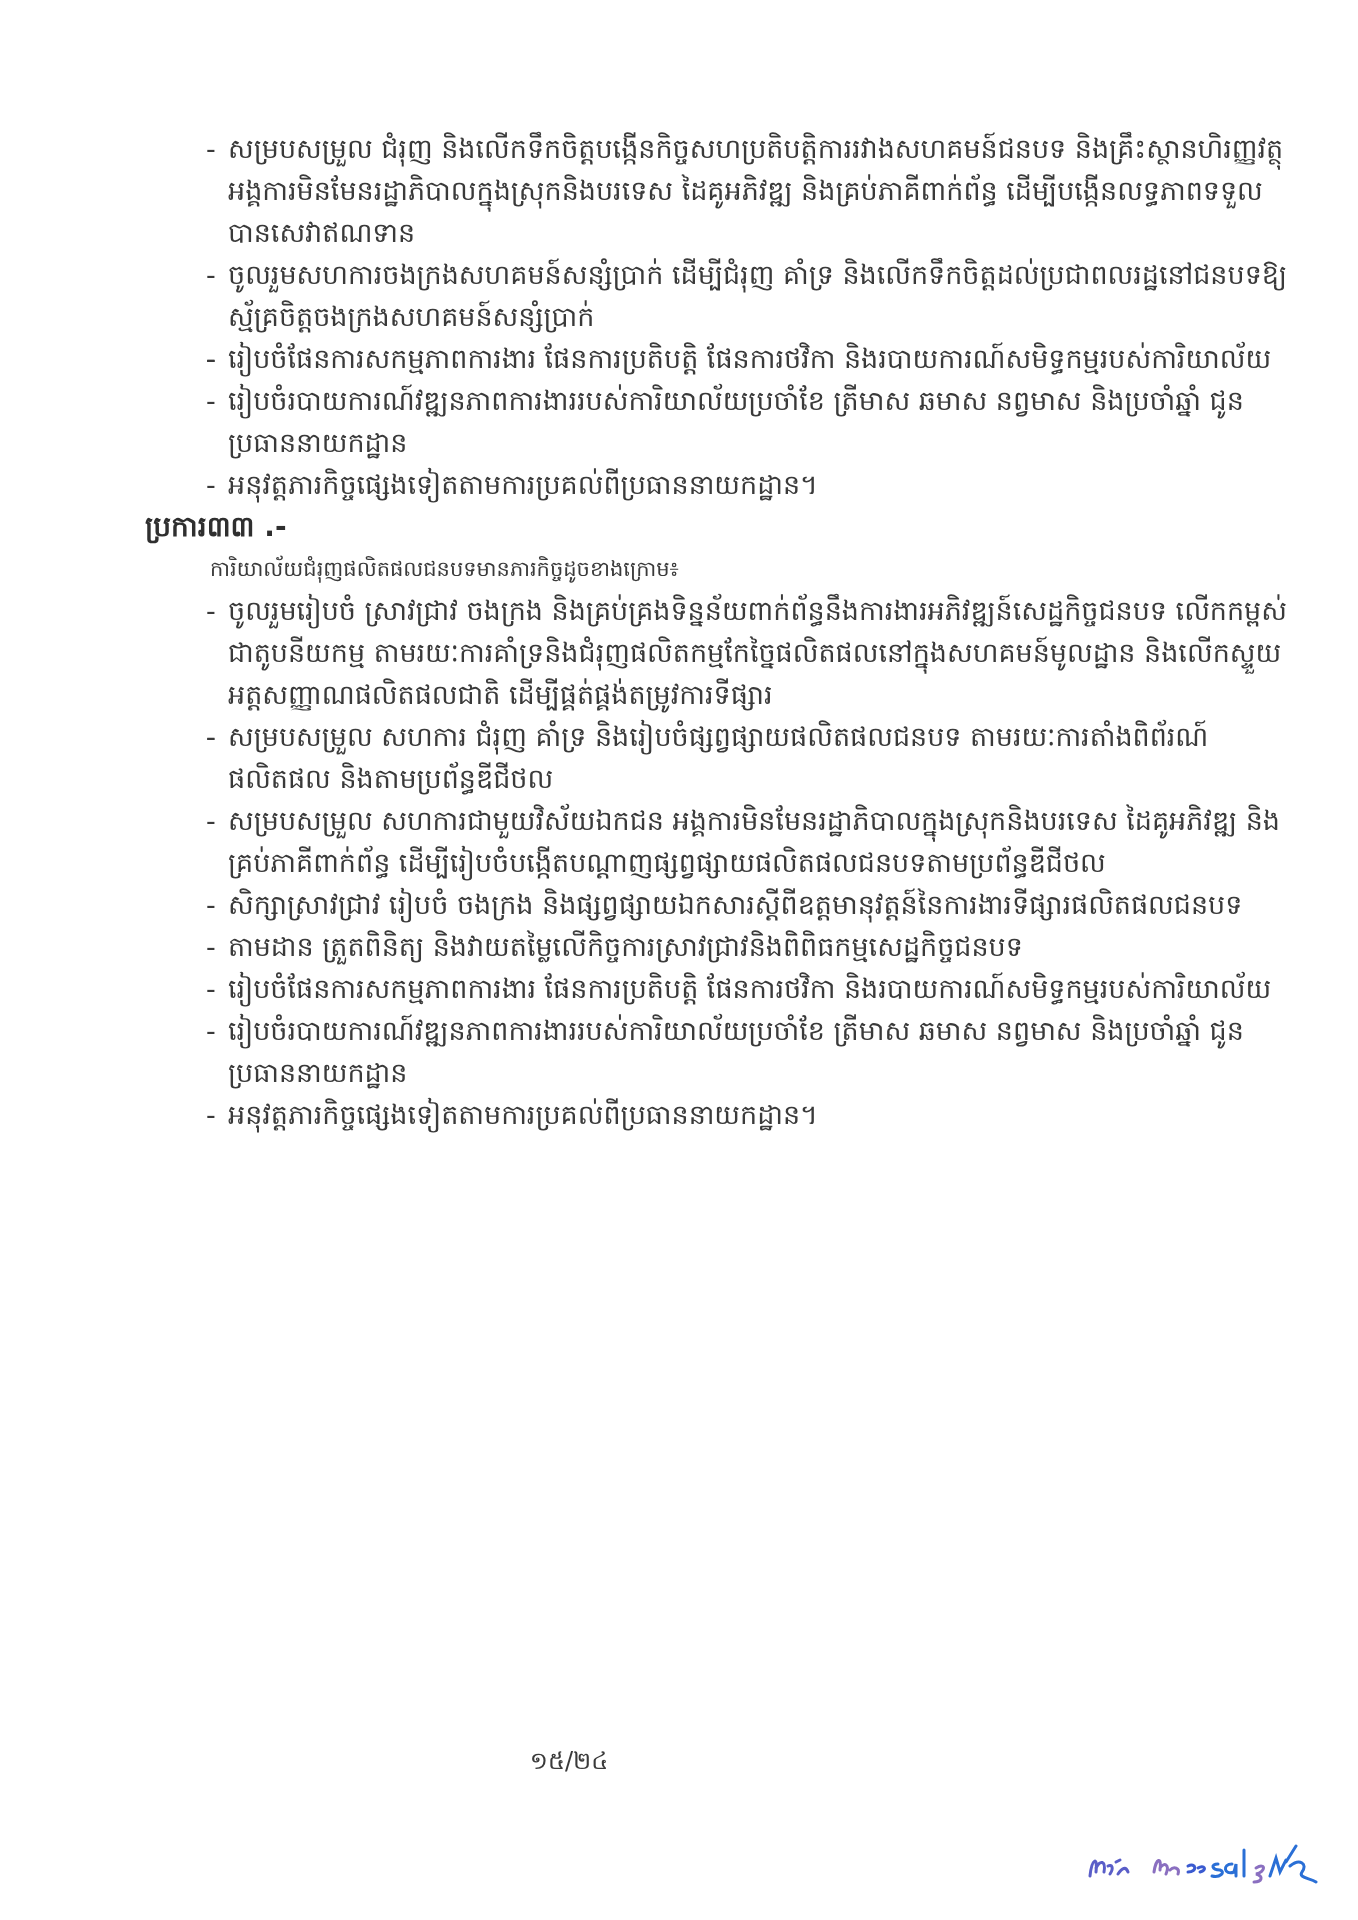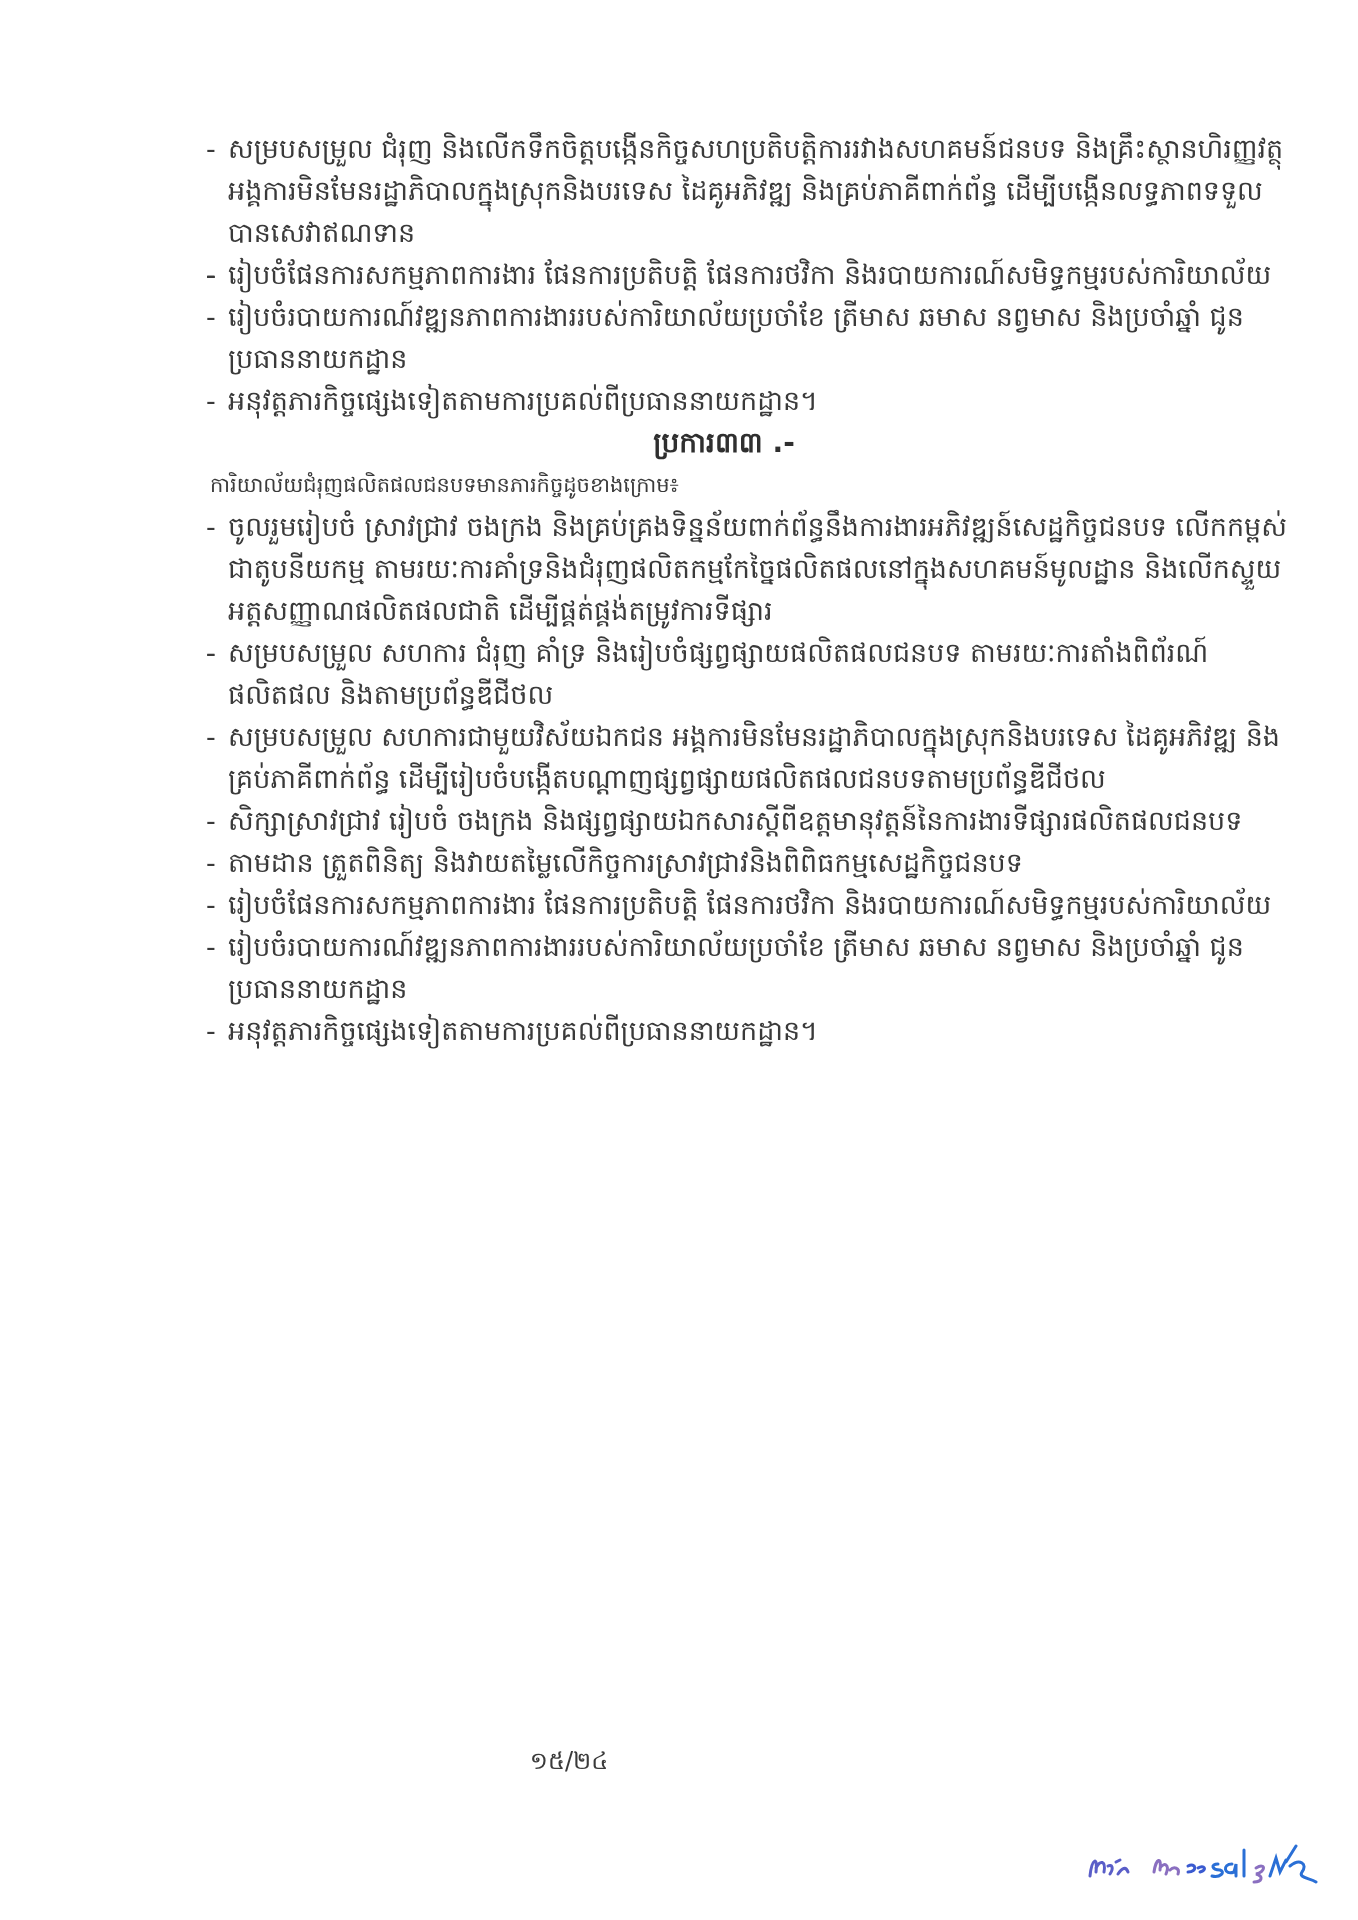--- a/index.html
+++ b/index.html
@@ -39,21 +39,20 @@
       left: 3px;
       top: 0;
     }
     .heading {
       margin: 0;
       margin-left: -58px;
       font-size: 28px;
       font-weight: bold;
       line-height: 42px;
       color: #2f2f2f;
-      text-align: center;
     }
     .intro {
       margin: 0;
       padding-left: 7px;
       font-size: 21px;
       line-height: 42px;
     }
     .page-number {
       position: absolute;
       left: 0;
@@ -72,21 +71,21 @@
     }
   </style>
 </head>
 <body>
 
 <div class="page">
   <div class="content">
 
     <div>
       <p class="bullet"><span class="dash">-</span><span>សម្របសម្រួល ជំរុញ និងលើកទឹកចិត្តបង្កើនកិច្ចសហប្រតិបត្តិការរវាងសហគមន៍ជនបទ និងគ្រឹះស្ថានហិរញ្ញវត្ថុ អង្គការមិនមែនរដ្ឋាភិបាលក្នុងស្រុកនិងបរទេស ដៃគូអភិវឌ្ឍ និងគ្រប់ភាគីពាក់ព័ន្ធ ដើម្បីបង្កើនលទ្ធភាពទទួលបានសេវាឥណទាន</span></p>
-      <p class="bullet"><span class="dash">-</span></p>
+      <p class="bullet"><span class="dash">-</span><span>ចូលរួមសហការចងក្រងសហគមន៍សន្សំប្រាក់ ដើម្បីជំរុញ គាំទ្រ និងលើកទឹកចិត្តដល់ប្រជាពលរដ្ឋនៅជនបទឱ្យស្ម័គ្រចិត្តចងក្រងសហគមន៍សន្សំប្រាក់</span></p>
       <p class="bullet"><span class="dash">-</span></p>
       <p class="bullet"><span class="dash">-</span></p>
       <p class="bullet"><span class="dash">-</span><span>រៀបចំផែនការសកម្មភាពការងារ ផែនការប្រតិបត្តិ ផែនការថវិកា និងរបាយការណ៍សមិទ្ធកម្មរបស់ការិយាល័យ</span></p>
       <p class="bullet"><span class="dash">-</span><span>រៀបចំរបាយការណ៍វឌ្ឍនភាពការងាររបស់ការិយាល័យប្រចាំខែ ត្រីមាស ឆមាស នព្វមាស និងប្រចាំឆ្នាំ ជូនប្រធាននាយកដ្ឋាន</span></p>
       <p class="bullet"><span class="dash">-</span><span>អនុវត្តភារកិច្ចផ្សេងទៀតតាមការប្រគល់ពីប្រធាននាយកដ្ឋាន។</span></p>
     </div>
 
     <h2 class="heading">ប្រការ៣៣ .-</h2>
     <p class="intro">ការិយាល័យជំរុញផលិតផលជនបទមានភារកិច្ចដូចខាងក្រោម៖</p>
 

